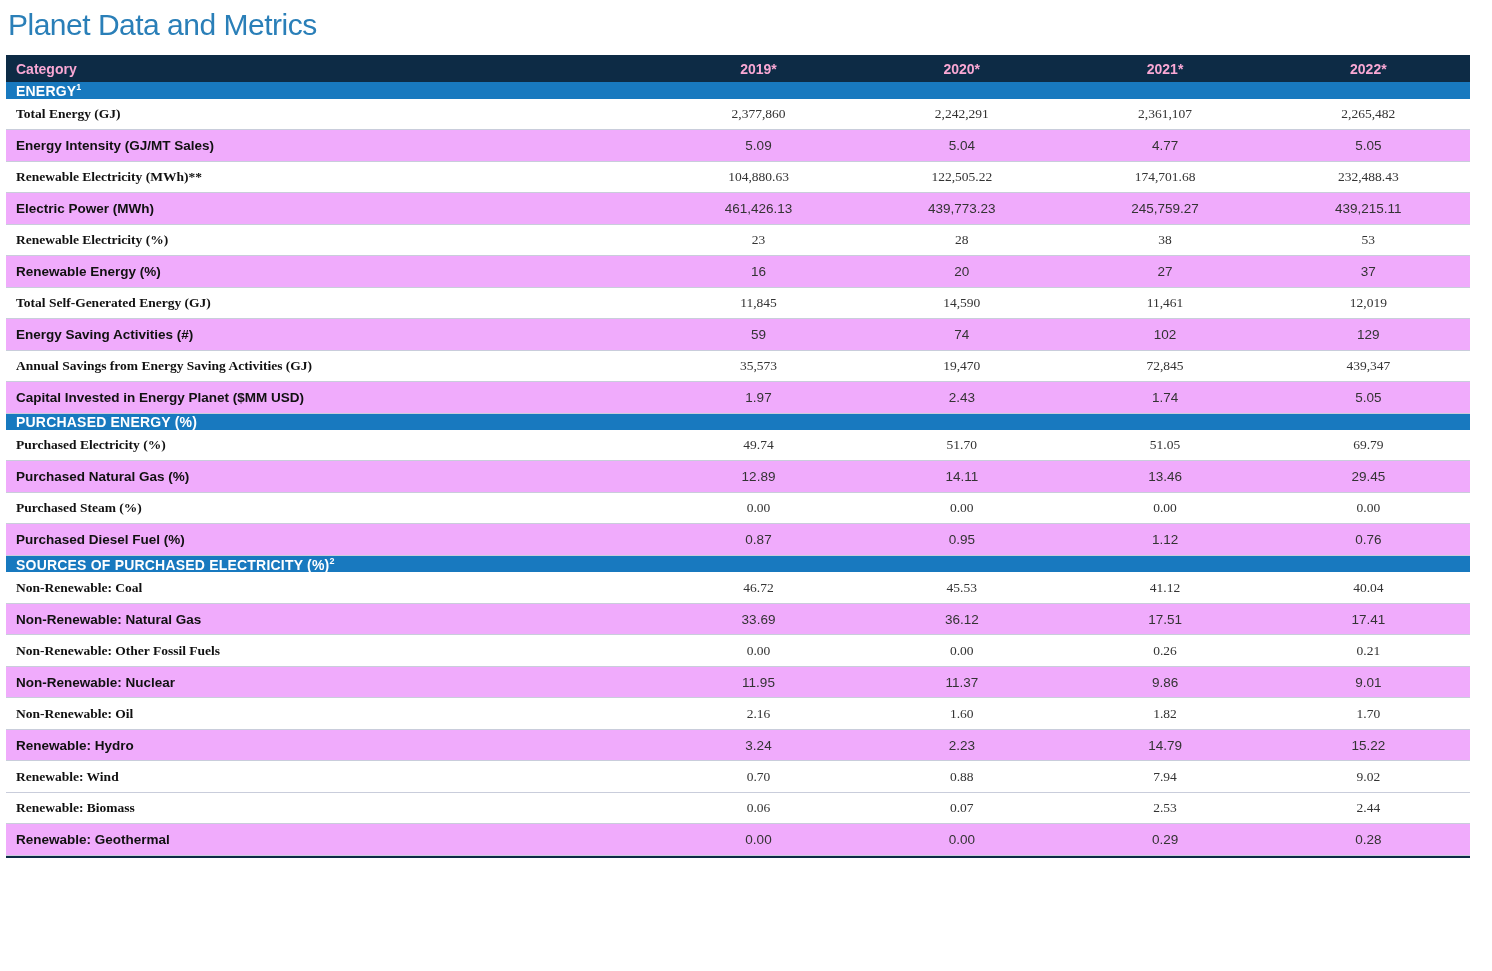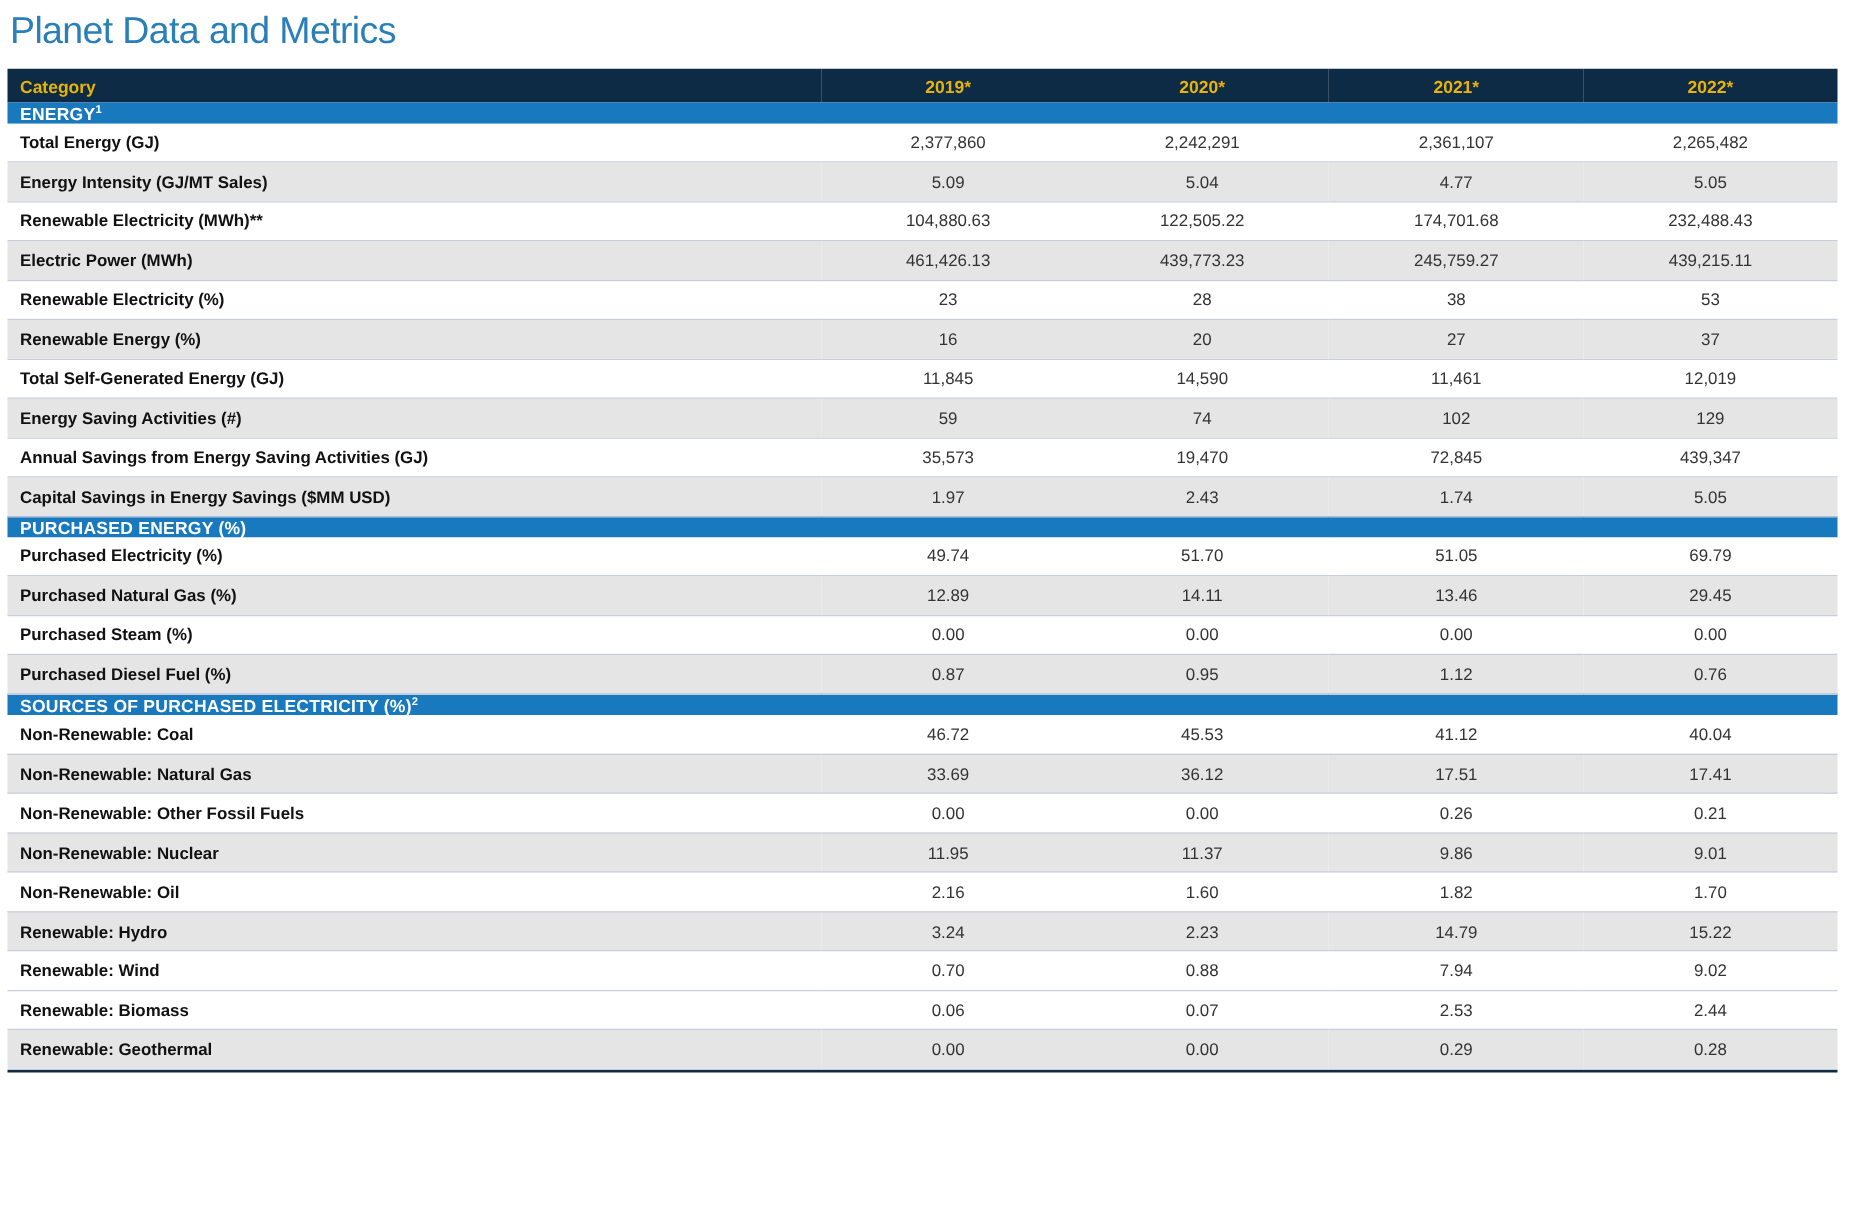--- a/index.html
+++ b/index.html
@@ -34,21 +34,21 @@
     margin-left: 6px;
     border-collapse: collapse;
     table-layout: fixed;
     font-size: 13.5px;
   }
   table.metrics col.cat { width: 650px; }
   table.metrics col.yr { width: 203px; }
 
   thead th {
     background: #0d2b45;
-    color: #eab308;
+    color: #f9a8d4;
     font-weight: bold;
     font-size: 14px;
     height: 27px;
     padding: 0 10px;
     text-align: center;
     vertical-align: middle;
   }
   thead th.cat-head {
     text-align: left;
   }
@@ -78,24 +78,25 @@
     font-size: 13.5px;
     color: #111111;
   }
   tr.data td.val {
     text-align: center;
     font-weight: normal;
     font-size: 13.5px;
     color: #333333;
   }
   tr.alt td {
-    background: #e5e5e5;
+    background: #f0abfc;
   }
   tr.plain td {
     background: #ffffff;
+    font-family: Liberation Serif, serif;
   }
   tr.data td {
     border-bottom: 1px solid #c9cddb;
   }
   tr.section td {
     border-bottom: none;
   }
   .bottom-rule {
     width: 1464px;
     margin-left: 6px;
@@ -187,21 +188,21 @@
           <td class="val">129</td>
         </tr>
         <tr class="data plain">
           <td class="label">Annual Savings from Energy Saving Activities (GJ)</td>
           <td class="val">35,573</td>
           <td class="val">19,470</td>
           <td class="val">72,845</td>
           <td class="val">439,347</td>
         </tr>
         <tr class="data alt">
-          <td class="label">Capital Savings in Energy Savings ($MM USD)</td>
+          <td class="label">Capital Invested in Energy Planet ($MM USD)</td>
           <td class="val">1.97</td>
           <td class="val">2.43</td>
           <td class="val">1.74</td>
           <td class="val">5.05</td>
         </tr>
         <tr class="section">
           <td colspan="5">PURCHASED ENERGY (%)</td>
         </tr>
         <tr class="data plain">
           <td class="label">Purchased Electricity (%)</td>

